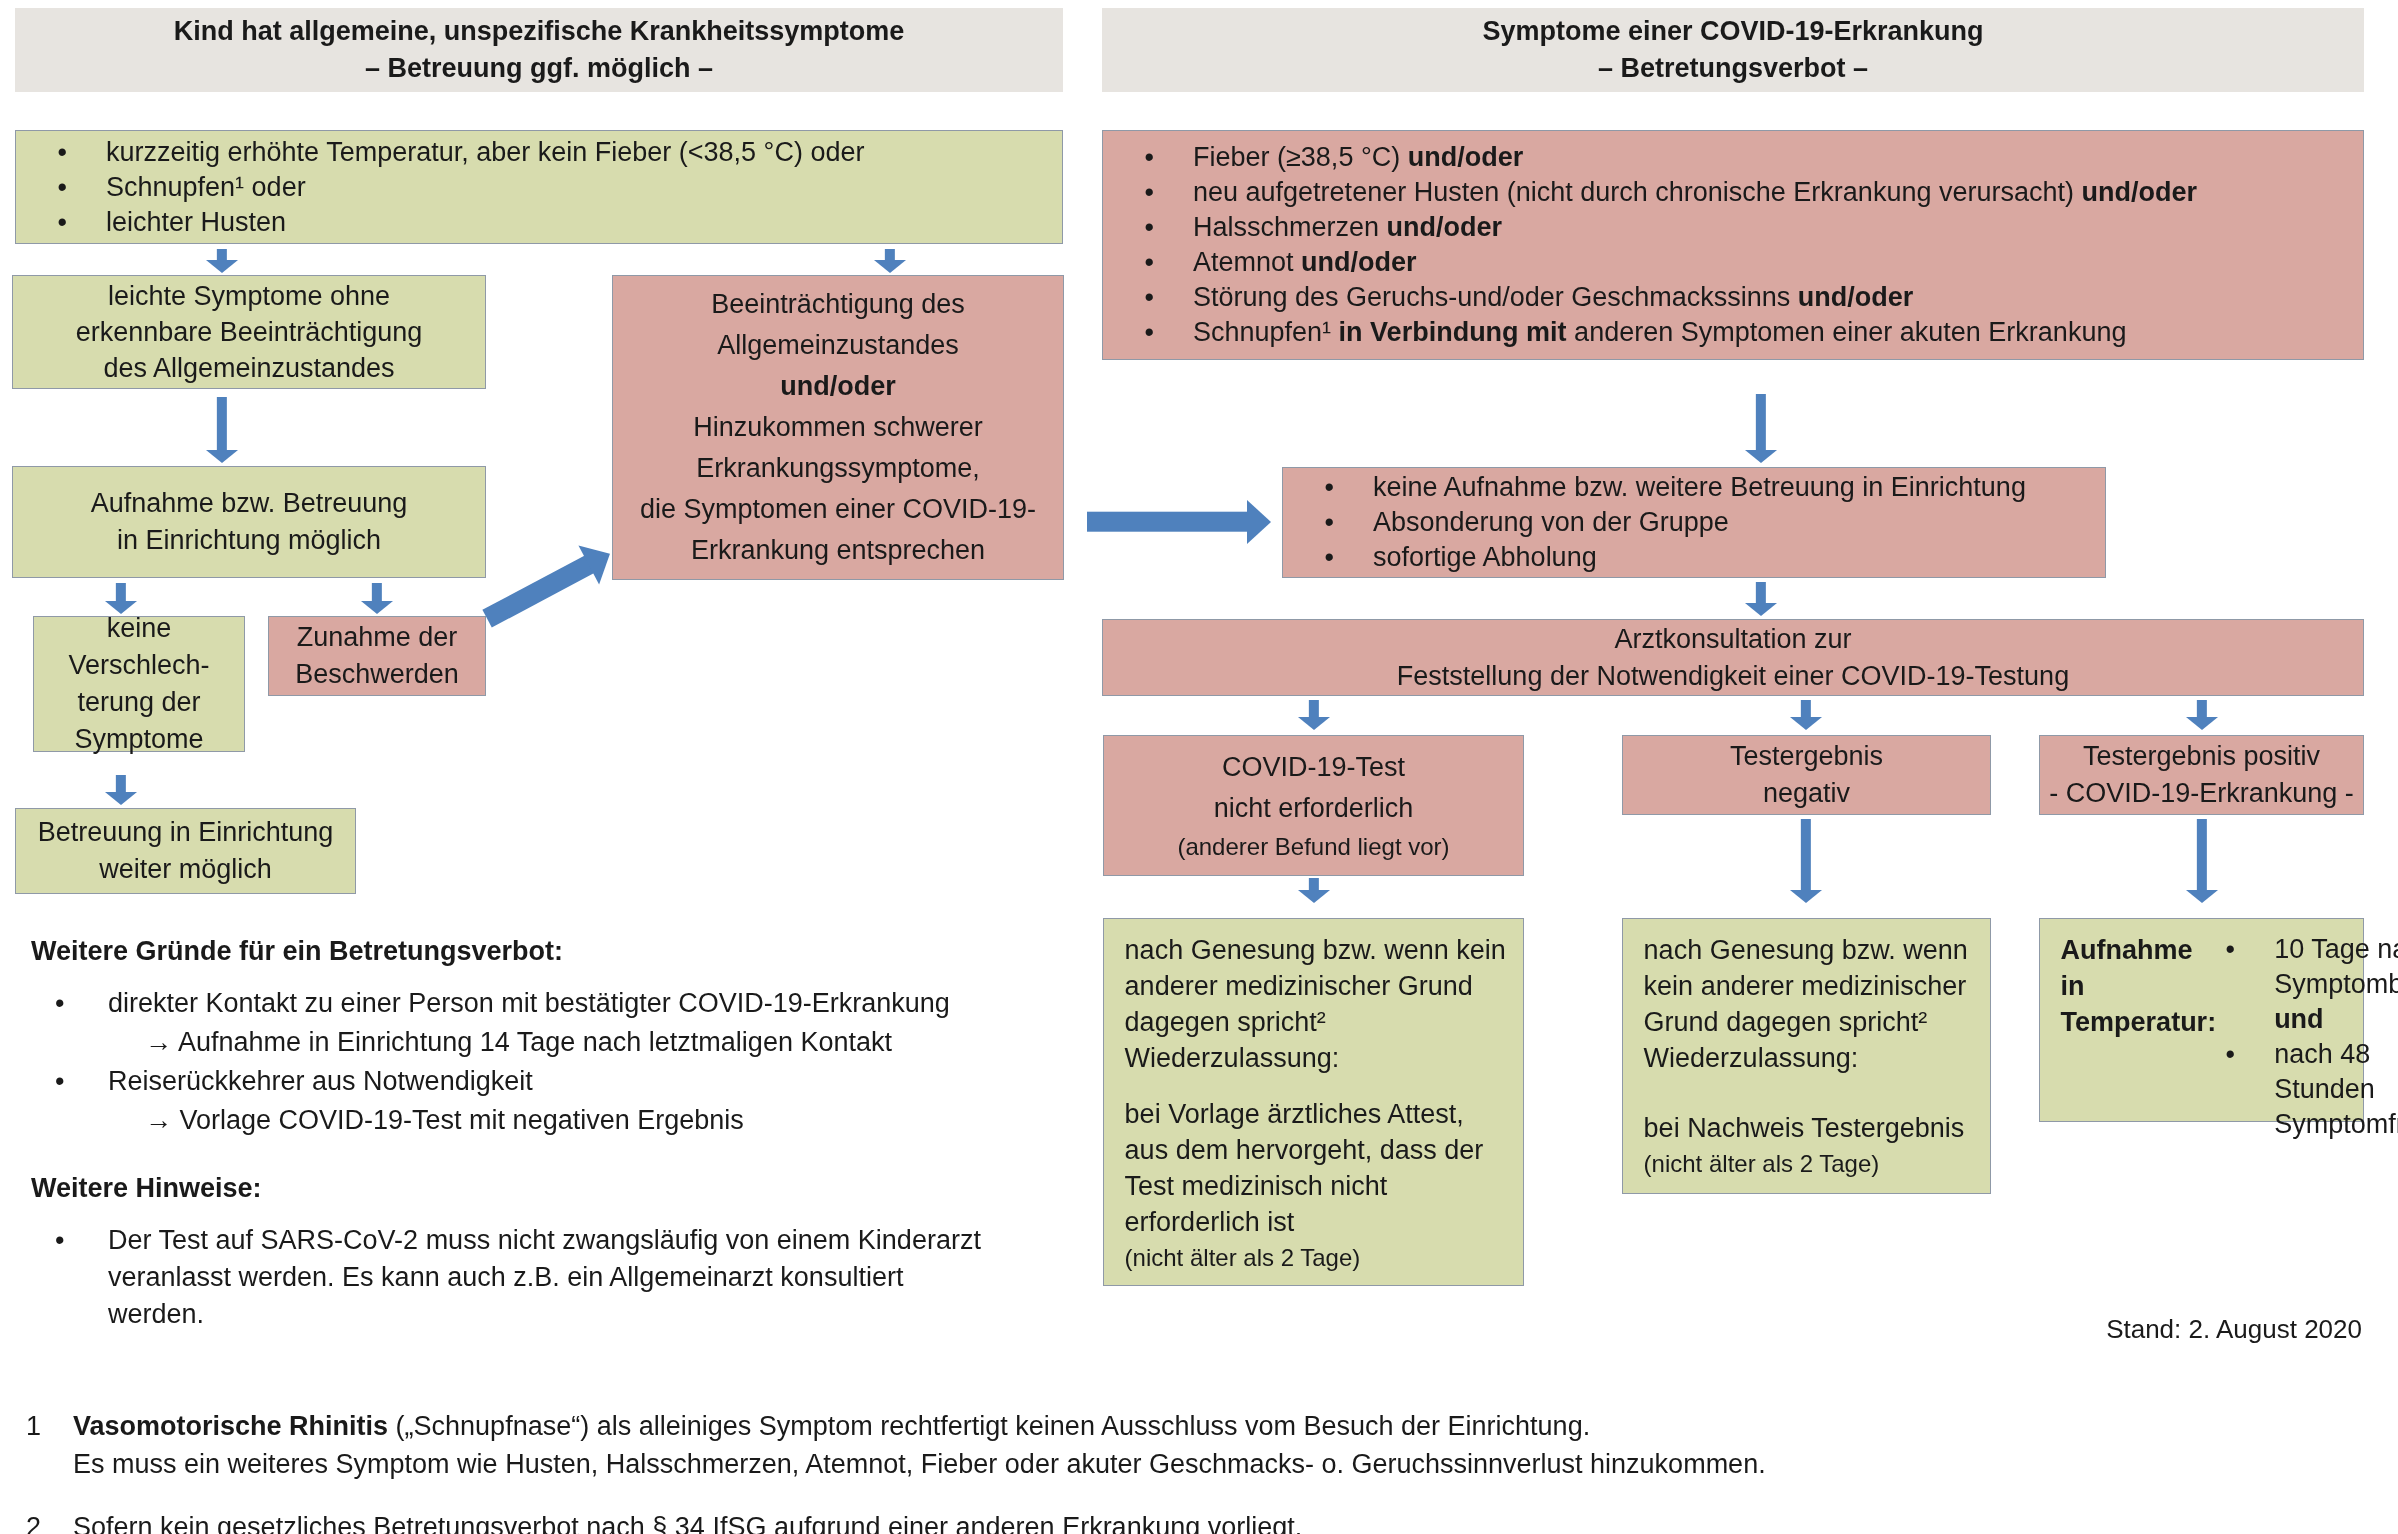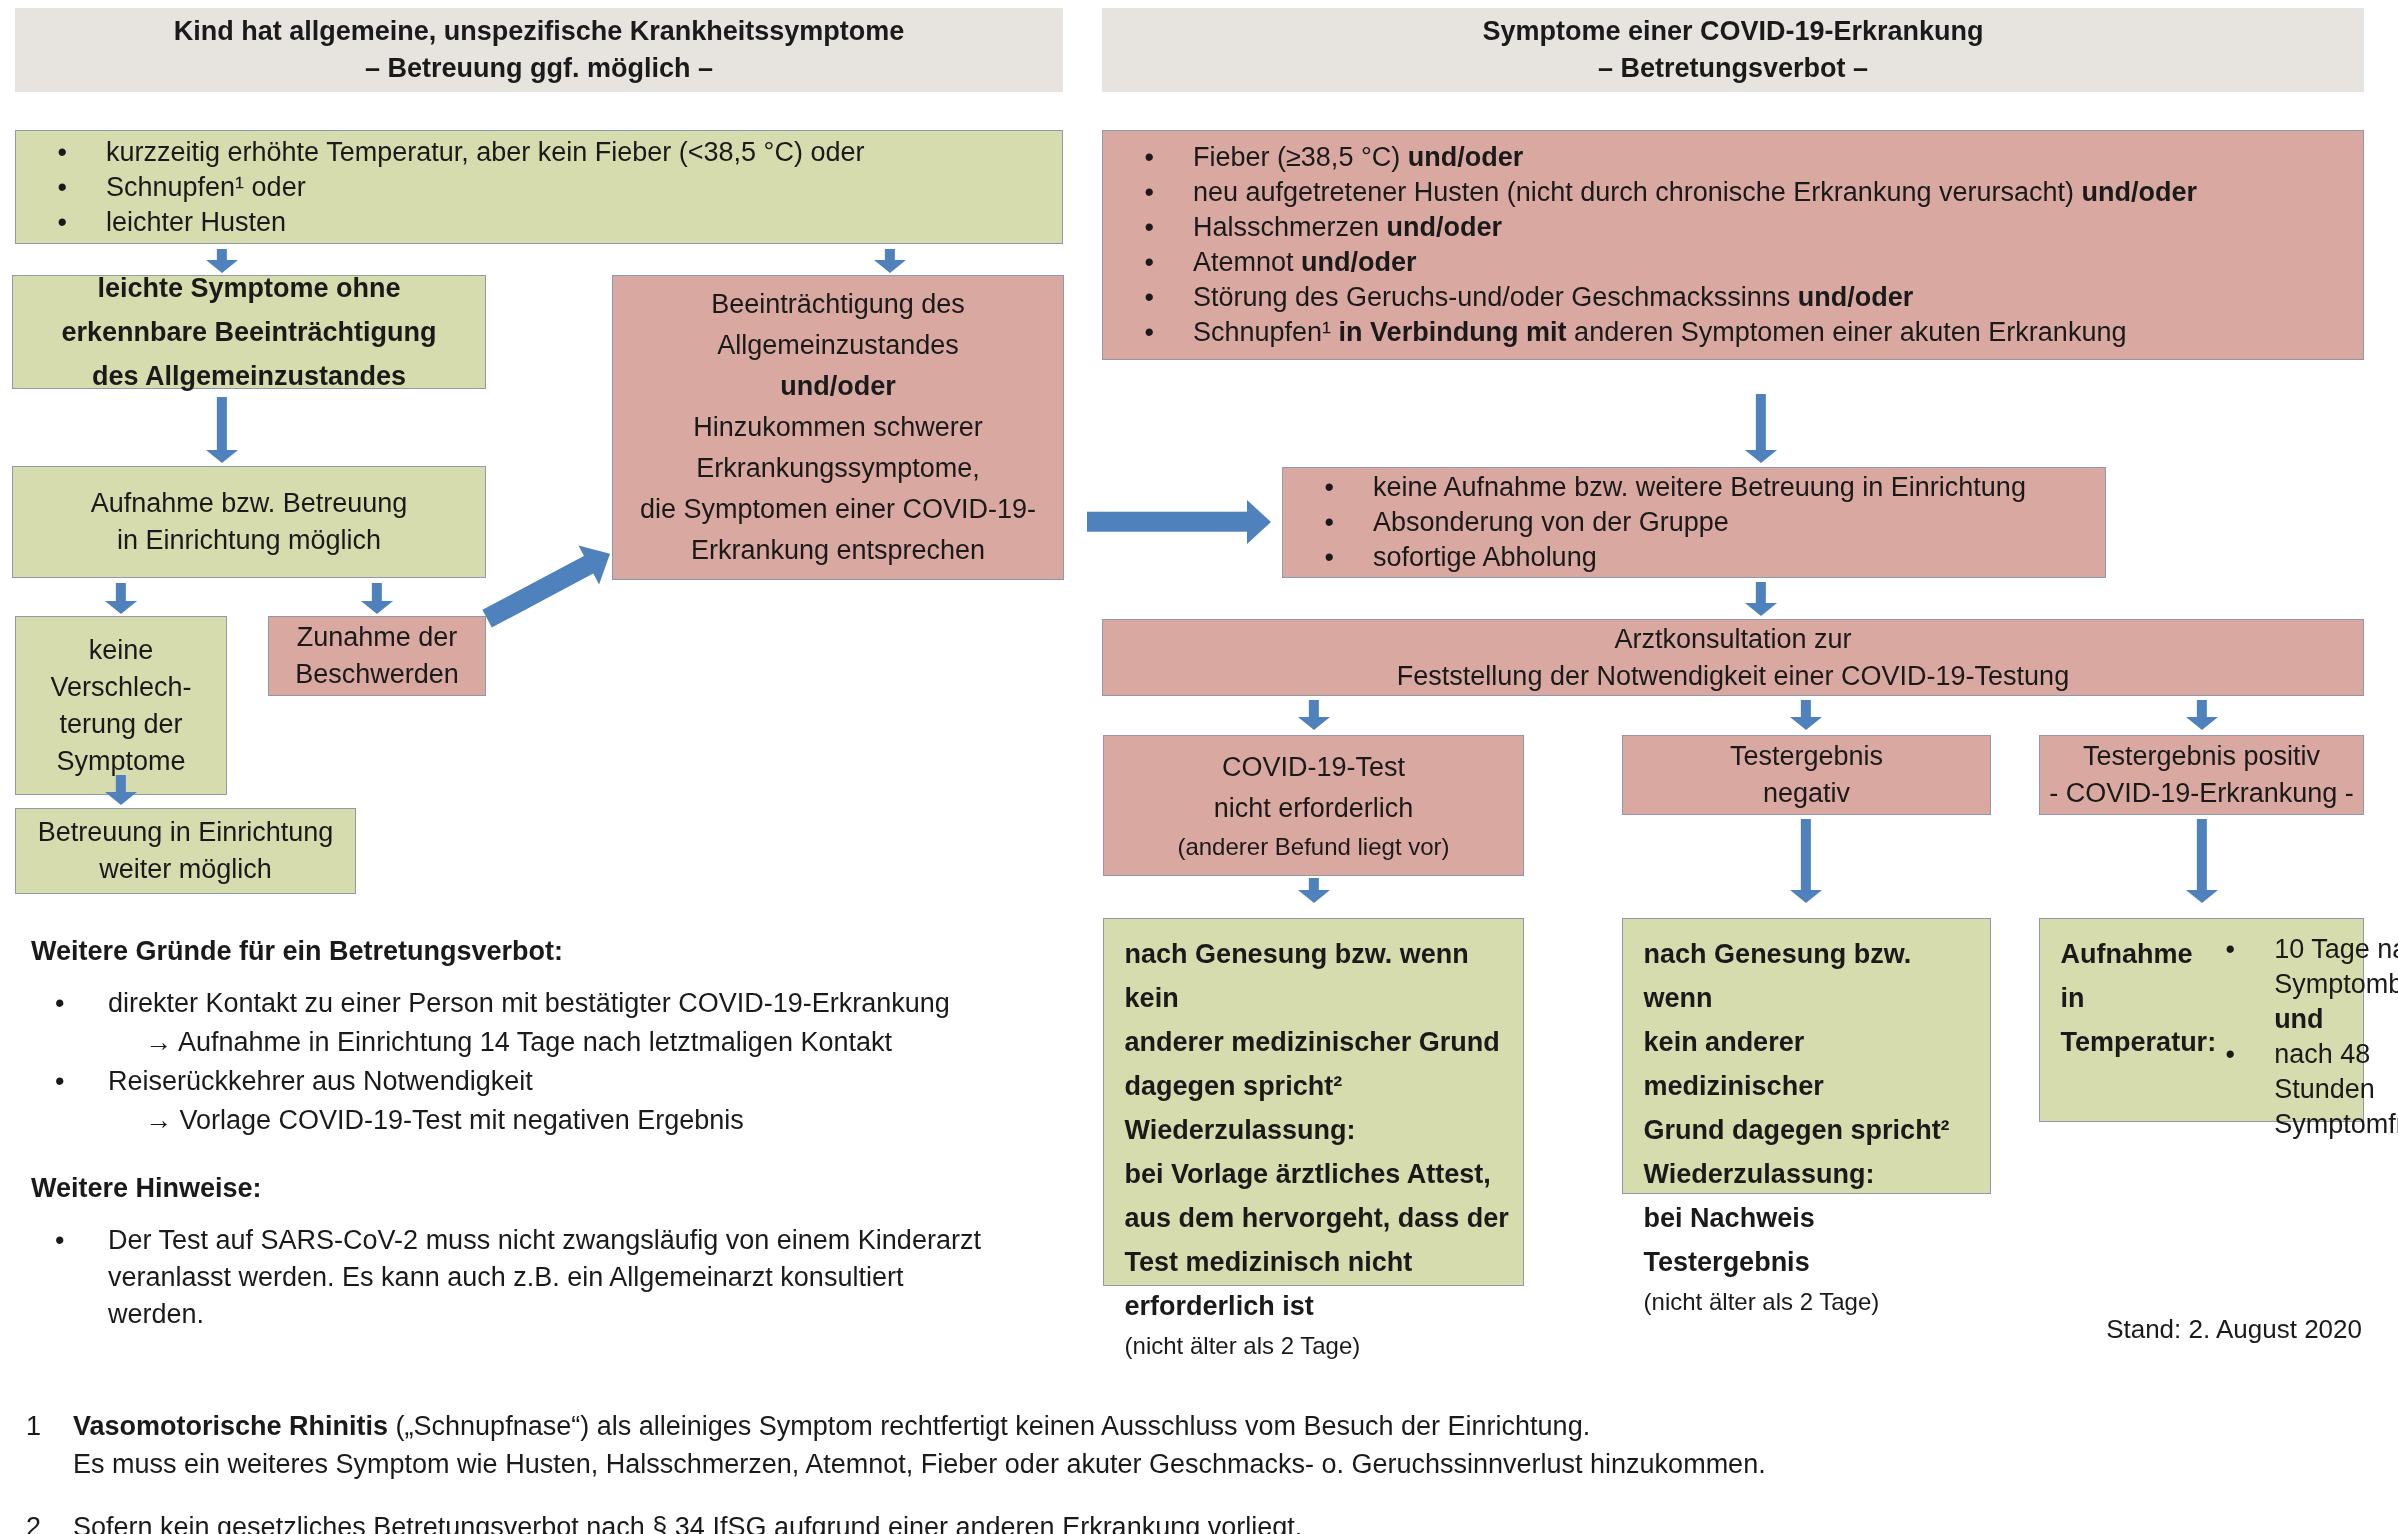--- a/index.html
+++ b/index.html
@@ -14,21 +14,21 @@
   .hdr{
     position:absolute;background:var(--header_bg);
     display:flex;align-items:center;justify-content:center;
     text-align:center;font-weight:bold;font-size:32px;line-height:41px;
   }
   .box{position:absolute;border:1.9px solid var(--border);box-sizing:border-box;}
   .green{background:var(--green);}
   .pink{background:var(--pink);}
   .center{display:flex;align-items:center;justify-content:center;flex-direction:column;text-align:center;}
   .txt{font-size:27px;line-height:37px;}
-  .lh38{line-height:44px;font-weight:bold;}
+  .lh38{line-height:36px;}
   .lh44{line-height:41px;}
   .bullets{display:flex;flex-direction:column;justify-content:center;padding:5.6px 17px 5.6px 32px;box-sizing:border-box;}
   .bl{position:relative;padding-left:58px;font-size:27px;line-height:35px;}
   .bm{position:absolute;left:9.4px;top:0;}
   .note{font-size:24px;line-height:36px;}
   .leftpad{align-items:flex-start;text-align:left;padding:13px 13px 9.4px 20.6px;margin-top:12px;}
   .spacer{height:34px;}
   
   .varrow{position:absolute;width:32px;}
   .varrow::before{content:"";position:absolute;left:50%;transform:translateX(-50%);top:0;bottom:11.2px;width:10.3px;background:var(--arrow);}
@@ -84,21 +84,21 @@
 
   <div class="varrow" style="left:206px;top:397px;height:66px"></div>
 
   <div class="box green center" style="left:12px;top:466px;width:474px;height:112px">
     <div class="txt">Aufnahme bzw. Betreuung<br>in Einrichtung möglich</div>
   </div>
 
   <div class="varrow" style="left:105px;top:583px;height:31px"></div>
   <div class="varrow" style="left:361px;top:583px;height:31px"></div>
 
-  <div class="box green center" style="left:15px;top:616px;width:212px;height:179px">
+  <div class="box green center" style="left:33px;top:616px;width:212px;height:136px">
     <div class="txt">keine<br>Verschlech-<br>terung der<br>Symptome</div>
   </div>
   <div class="box pink center" style="left:268px;top:616px;width:218px;height:80px">
     <div class="txt">Zunahme der<br>Beschwerden</div>
   </div>
 
   <div class="harrow" style="left:487px;top:598px;width:139px;height:41px;transform:rotate(-28deg);transform-origin:0 50%;"></div>
 
   <div class="varrow" style="left:105px;top:775px;height:30px"></div>
 

